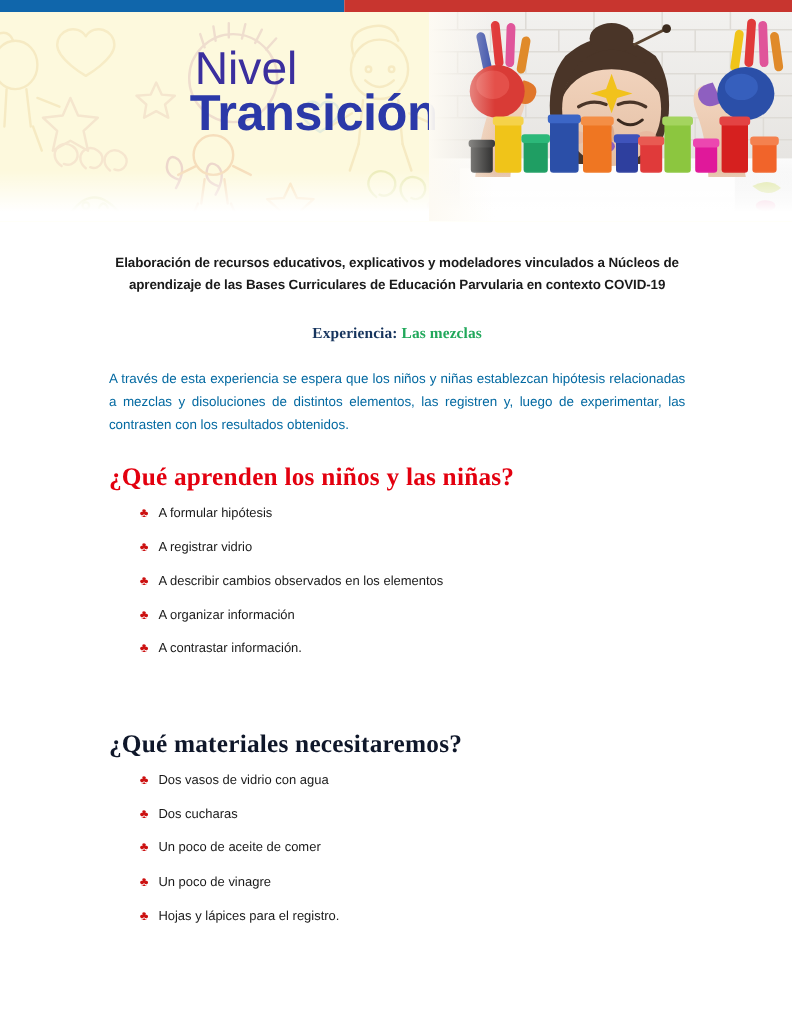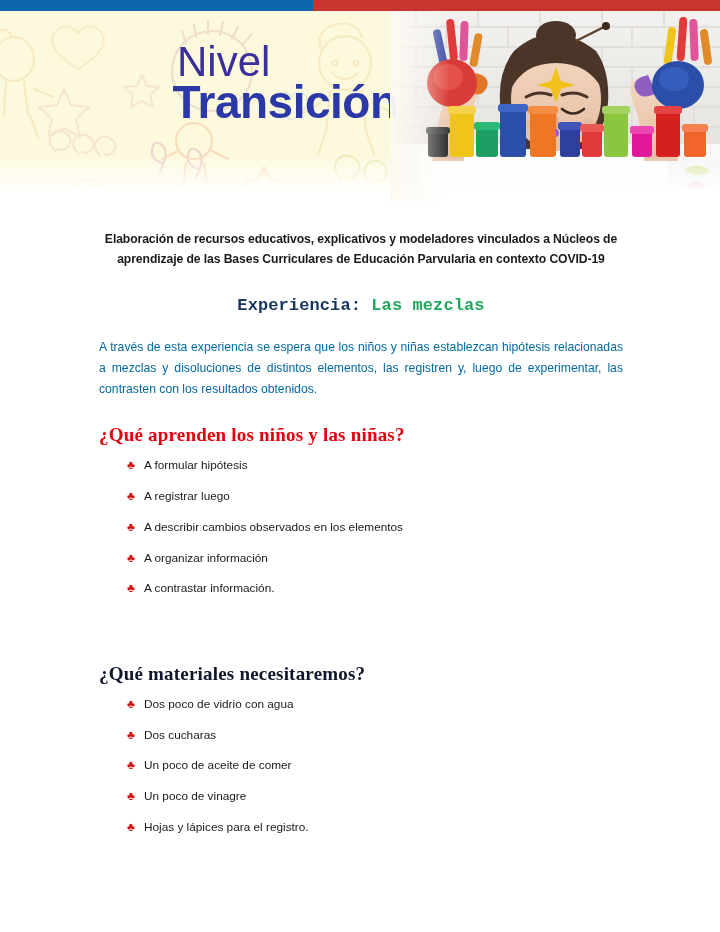--- a/index.html
+++ b/index.html
@@ -118,39 +118,39 @@
     color: #1a1a1a;
     text-align: center;
     line-height: 1.62;
     margin: 29px 0 0 0;
     letter-spacing: -0.1px;
   }
 
   .experience-line {
     text-align: center;
     margin: 26px 0 0 0;
-    font-family: Liberation Mono, monospace;
-    font-size: 17px;
+    font-family: Liberation Serif, serif;
+    font-size: 14px;
     font-weight: bold;
     letter-spacing: 0.1px;
   }
   .experience-label { color: #17355e; }
   .experience-value { color: #21a85b; }
 
   .intro-par {
     margin: 22px 0 0 0;
     font-size: 12.2px;
     color: #0369a1;
     text-align: justify;
     line-height: 1.72;
   }
 
   .section-heading {
     font-family: "Liberation Serif", serif;
-    font-size: 19px;
+    font-size: 23px;
     font-weight: bold;
     letter-spacing: 0.2px;
     margin: 25px 0 0 0;
   }
   .section-heading.red  { color: #e3000f; }
   .section-heading.blue { color: #0f172a; }
 
   .bullet-list {
     list-style: none;
     margin: 11px 0 0 0;
@@ -425,21 +425,21 @@
     <p class="intro-par">A través de esta experiencia se espera que los niños y niñas establezcan hipótesis relacionadas a mezclas y disoluciones de distintos elementos, las registren y, luego de experimentar, las contrasten con los resultados obtenidos.</p>
 
     <h2 class="section-heading red">¿Qué aprenden los niños y las niñas?</h2>
     <ul class="bullet-list">
       <li>
         <span class="bullet-glyph">♣</span>
         <span class="bullet-text">A formular hipótesis</span>
       </li>
       <li>
         <span class="bullet-glyph">♣</span>
-        <span class="bullet-text">A registrar luego</span>
+        <span class="bullet-text">A registrar vidrio</span>
       </li>
       <li>
         <span class="bullet-glyph">♣</span>
         <span class="bullet-text">A describir cambios observados en los elementos</span>
       </li>
       <li>
         <span class="bullet-glyph">♣</span>
         <span class="bullet-text">A organizar información</span>
       </li>
       <li>
@@ -447,21 +447,21 @@
         <span class="bullet-text">A contrastar información.</span>
       </li>
     </ul>
 
     <div class="gap-between-sections"></div>
 
     <h2 class="section-heading blue">¿Qué materiales necesitaremos?</h2>
     <ul class="bullet-list">
       <li>
         <span class="bullet-glyph">♣</span>
-        <span class="bullet-text">Dos poco de vidrio con agua</span>
+        <span class="bullet-text">Dos vasos de vidrio con agua</span>
       </li>
       <li>
         <span class="bullet-glyph">♣</span>
         <span class="bullet-text">Dos cucharas</span>
       </li>
       <li>
         <span class="bullet-glyph">♣</span>
         <span class="bullet-text">Un poco de aceite de comer</span>
       </li>
       <li>

